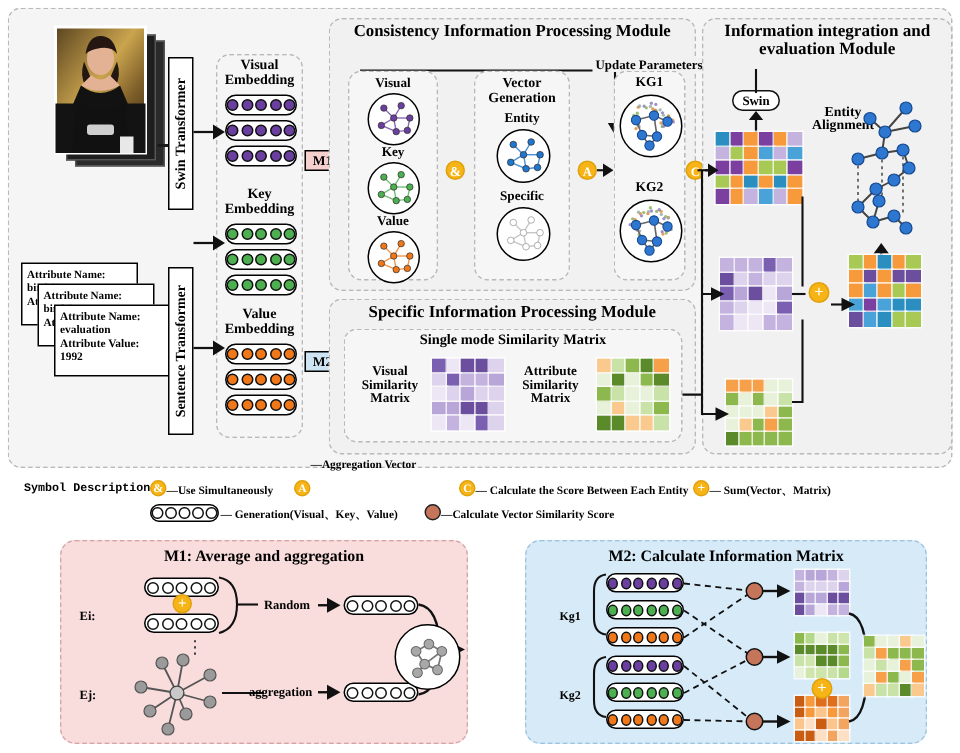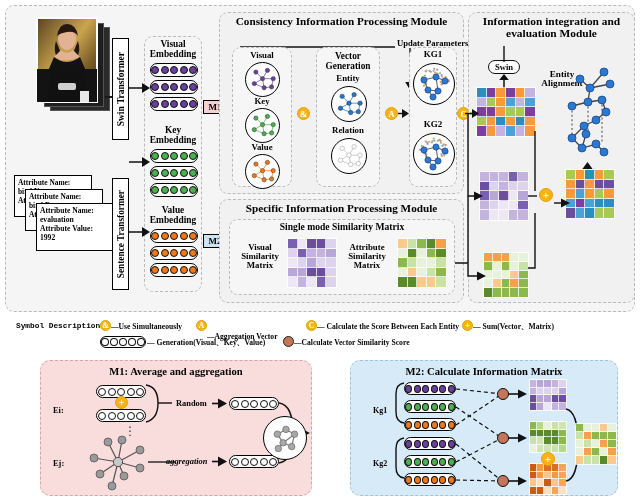--- a/index.html
+++ b/index.html
@@ -300,21 +300,21 @@
           <line x1="10" y1="25" x2="22" y2="30" stroke="#1F77D0" stroke-width="1.1" opacity=".8"></line>
           <circle cx="12" cy="11" r="2.6" fill="#1F77D0" stroke="#333" stroke-width="0.6"></circle>
           <circle cx="26" cy="9" r="2.6" fill="#1F77D0" stroke="#333" stroke-width="0.6"></circle>
           <circle cx="33" cy="19" r="2.6" fill="#1F77D0" stroke="#333" stroke-width="0.6"></circle>
           <circle cx="20" cy="19" r="2.6" fill="#1F77D0" stroke="#333" stroke-width="0.6"></circle>
           <circle cx="10" cy="25" r="2.6" fill="#1F77D0" stroke="#333" stroke-width="0.6"></circle>
           <circle cx="22" cy="30" r="2.6" fill="#1F77D0" stroke="#333" stroke-width="0.6"></circle>
           <circle cx="31" cy="29" r="2.6" fill="#1F77D0" stroke="#333" stroke-width="0.6"></circle>
         </svg>
       </div>
-      <div class="lbl" style="position: absolute; left: 0px; top: 54px; width: 64px; font-size: 8.8px;">Relation</div>
+      <div class="lbl" style="position: absolute; left: 0px; top: 54px; width: 64px; font-size: 8.8px;">Specific</div>
       <div class="circ" style="position: absolute; left: 15px; top: 66px; width: 34px; height: 34px; overflow: hidden;">
         <svg viewBox="0 0 40 40" width="34" height="34">
           <line x1="12" y1="11" x2="20" y2="19" stroke="#bbb" stroke-width="1.1" opacity=".8"></line>
           <line x1="26" y1="9" x2="20" y2="19" stroke="#bbb" stroke-width="1.1" opacity=".8"></line>
           <line x1="33" y1="19" x2="20" y2="19" stroke="#bbb" stroke-width="1.1" opacity=".8"></line>
           <line x1="20" y1="19" x2="10" y2="25" stroke="#bbb" stroke-width="1.1" opacity=".8"></line>
           <line x1="20" y1="19" x2="22" y2="30" stroke="#bbb" stroke-width="1.1" opacity=".8"></line>
           <line x1="22" y1="30" x2="31" y2="29" stroke="#bbb" stroke-width="1.1" opacity=".8"></line>
           <line x1="33" y1="19" x2="31" y2="29" stroke="#bbb" stroke-width="1.1" opacity=".8"></line>
           <line x1="10" y1="25" x2="22" y2="30" stroke="#bbb" stroke-width="1.1" opacity=".8"></line>
@@ -724,21 +724,21 @@
   <div class="abs" style="left:16px;top:322px;font-size:7.8px;font-weight:bold;font-family:Liberation Mono, monospace;">Symbol Description:</div>
 
   <div class="abs yc" style="left:100px;top:320px;width:11px;height:11px;font-size:8px;">
     <span>&amp;</span>
     </div>
   <div class="abs" style="left:111px;top:322px;font-size:7.6px;font-weight:bold;">—Use Simultaneously</div>
 
   <div class="abs yc" style="left:196px;top:320px;width:11px;height:11px;font-size:7.6px;">
     <span>A</span>
     </div>
-  <div class="abs" style="left:207px;top:332px;font-size:7.6px;font-weight:bold;">—Aggregation Vector</div>
+  <div class="abs" style="left:207px;top:305px;font-size:7.6px;font-weight:bold;">—Aggregation Vector</div>
 
   <div class="abs yc" style="left:306px;top:320px;width:11px;height:11px;font-size:7.6px;">
     <span>C</span>
     </div>
   <div class="abs" style="left:317px;top:322px;font-size:7.6px;font-weight:bold;">— Calculate the Score Between Each Entity</div>
 
   <div class="abs yc" style="left:462px;top:320px;width:11px;height:11px;font-size:9px;line-height:1;">
     <span>+</span>
     </div>
   <div class="abs" style="left:473px;top:322px;font-size:7.6px;font-weight:bold;">— Sum(Vector、Matrix)</div>
@@ -808,21 +808,21 @@
         <circle cx="36" cy="42" r="4"></circle>
       <circle cx="52" cy="34" r="4"></circle>
         <circle cx="24" cy="52" r="4"></circle>
     </g>
     <circle cx="30" cy="28" r="4.6" fill="#c9c9c9" stroke="#444" stroke-width="0.9"></circle>
   </svg>
   <div class="abs" style="left:53px;top:459px;font-size:8.4px;font-weight:bold;">Ej:</div>
   <svg class="abs" style="left:148px;top:458px;" width="28" height="8">
     <path d="M0 4 H28" stroke="#111" stroke-width="1.3"></path>
   </svg>
-  <div class="abs" style="left:166px;top:457px;font-size:8.4px;font-weight:bold;font-style:italic;">aggregation</div>
+  <div class="abs" style="left:166px;top:457px;font-size:8.4px;font-weight:bold;">aggregation</div>
   <svg class="abs" style="left:212px;top:456px;" width="16" height="12">
     <path d="M0 5.5 H7" stroke="#111" stroke-width="1.6"></path>
       <path d="M6 0.5 L15 5.5 L6 10.5 Z" fill="#111"></path>
   </svg>
   <div id="m1-agg" class="abs emb emb" style="left:229px;top:455px;width:50px;height:13px;">
       <span class="dot" style="width: 6px; height: 6px; background: rgb(255, 255, 255); border: 1.5px solid rgb(17, 17, 17);"></span>
       <span class="dot" style="width: 6px; height: 6px; background: rgb(255, 255, 255); border: 1.5px solid rgb(17, 17, 17);"></span>
       <span class="dot" style="width: 6px; height: 6px; background: rgb(255, 255, 255); border: 1.5px solid rgb(17, 17, 17);"></span>
       <span class="dot" style="width: 6px; height: 6px; background: rgb(255, 255, 255); border: 1.5px solid rgb(17, 17, 17);"></span>
       <span class="dot" style="width: 6px; height: 6px; background: rgb(255, 255, 255); border: 1.5px solid rgb(17, 17, 17);"></span>

